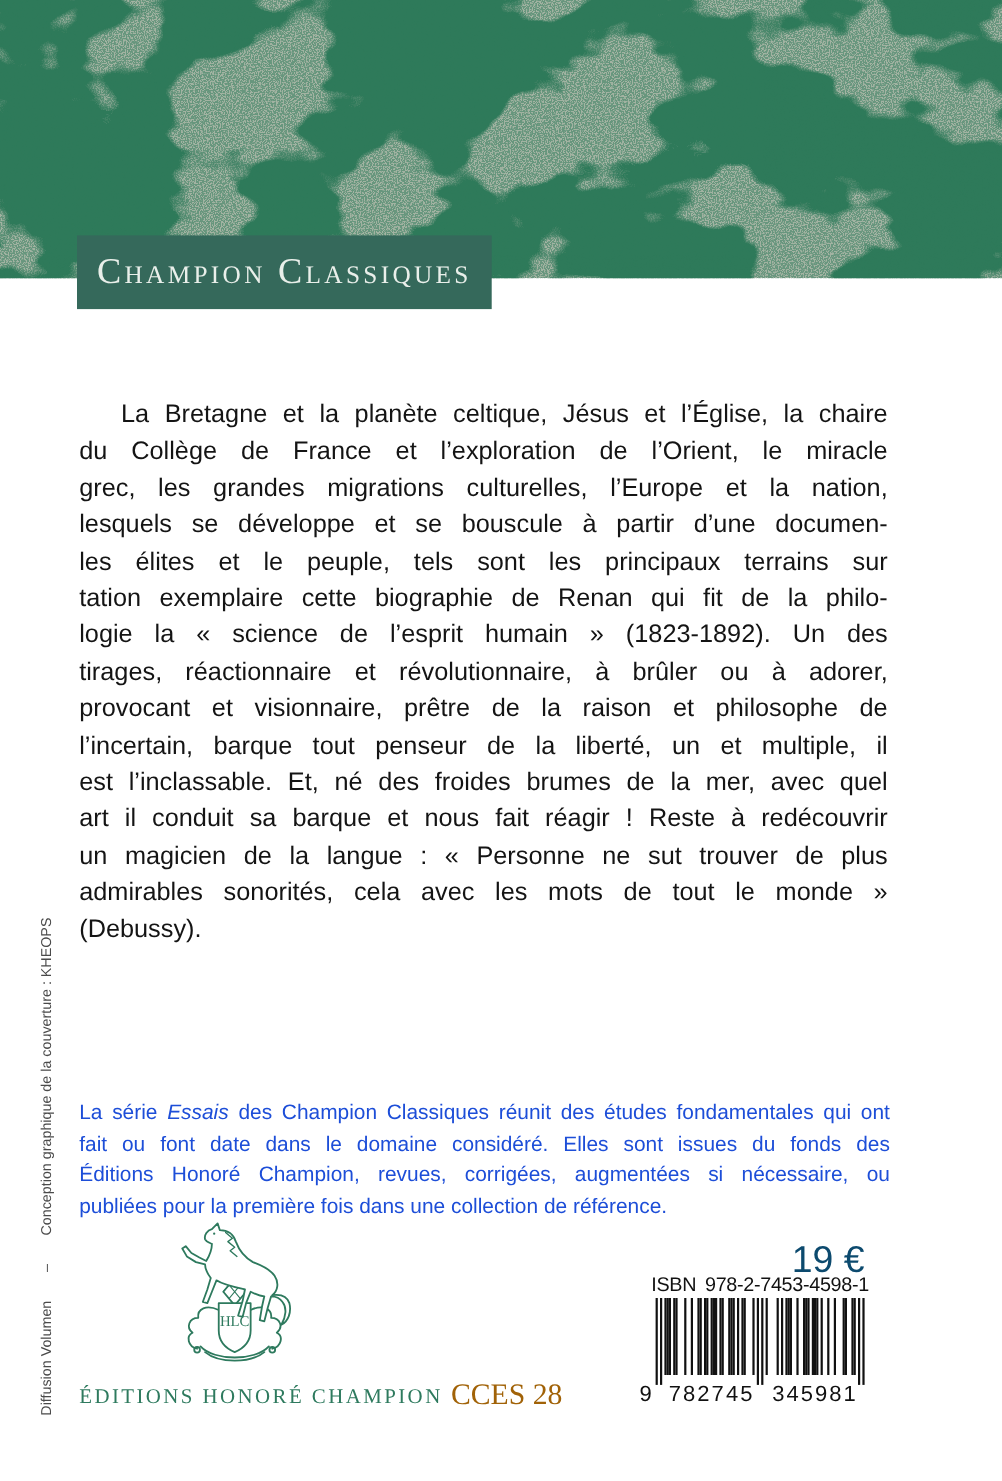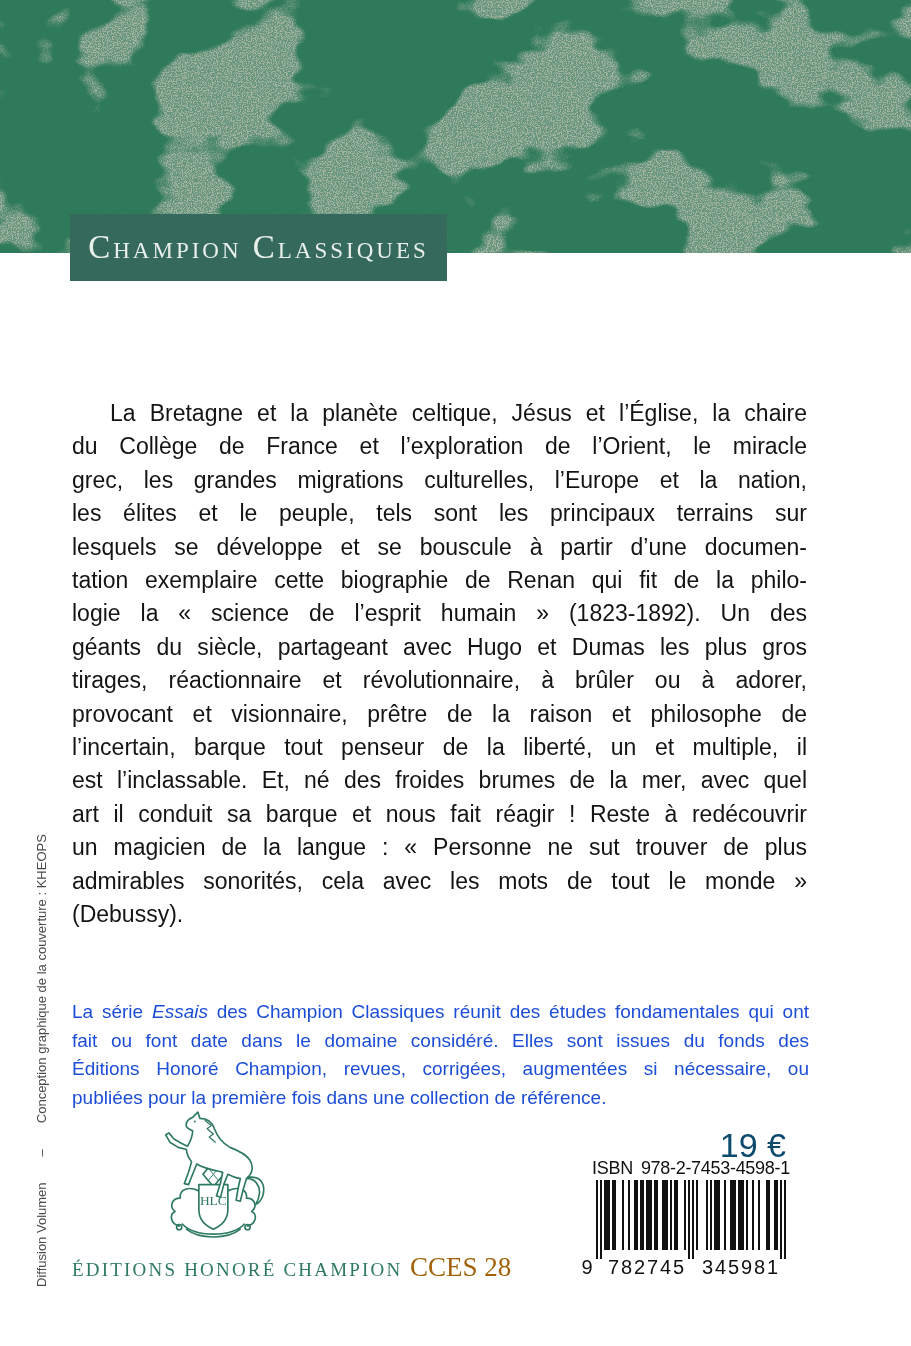--- a/index.html
+++ b/index.html
@@ -17,21 +17,21 @@
   .series-label{
     font-family:"Liberation Serif","DejaVu Serif",serif;
     font-variant:small-caps;font-size:33px;letter-spacing:3px;
     color:var(--label-text,#E9EFEA);line-height:1;white-space:nowrap;
   }
   
   .description{position:absolute;left:72px;top:360px;width:735px;
     font-size:23px;line-height:33.4px;color:#141414;}
   .jline{width:100%;text-align:justify;text-align-last:justify;text-justify:inter-word;white-space:nowrap;}
   .jline.last{text-align-last:left;}
-  .jline.first{padding-left:38px;width:697px;margin-top:37px;}
+  .jline.first{padding-left:38px;width:697px;}
   .jline .it{font-style:italic;}
   
   .series-note{position:absolute;left:72px;top:998px;width:737px;
     font-size:19px;line-height:28.6px;color:#1d4ed8;}
   
   .spine{
     position:absolute;left:30px;top:1287px;width:432px;height:22px;
     transform:rotate(-90deg);transform-origin:0 0;
     display:flex;align-items:center;gap:26px;
     font-size:13px;color:var(--credits-gray,#4A4A4A);white-space:nowrap;
@@ -83,25 +83,24 @@
     </svg>
     <div class="series-box">
       <span class="series-label">Champion Classiques</span>
     </div>
   </div>
 
   <div class="description">
       <div class="jline first"><span>La Bretagne et la planète celtique, Jésus et l’Église, la chaire</span></div>
       <div class="jline"><span>du Collège de France et l’exploration de l’Orient, le miracle</span></div>
       <div class="jline"><span>grec, les grandes migrations culturelles, l’Europe et la nation,</span></div>
+      <div class="jline"><span>lesquels se développe et se bouscule à partir d’une documen-</span></div>
       <div class="jline"><span>les élites et le peuple, tels sont les principaux terrains sur</span></div>
-      <div class="jline"><span>lesquels se développe et se bouscule à partir d’une documen-</span></div>
       <div class="jline"><span>tation exemplaire cette biographie de Renan qui fit de la philo-</span></div>
       <div class="jline"><span>logie la « science de l’esprit humain » (1823-1892). Un des</span></div>
-      <div class="jline"><span>géants du siècle, partageant avec Hugo et Dumas les plus gros</span></div>
       <div class="jline"><span>tirages, réactionnaire et révolutionnaire, à brûler ou à adorer,</span></div>
       <div class="jline"><span>provocant et visionnaire, prêtre de la raison et philosophe de</span></div>
       <div class="jline"><span>l’incertain, barque tout penseur de la liberté, un et multiple, il</span></div>
       <div class="jline"><span>est l’inclassable. Et, né des froides brumes de la mer, avec quel</span></div>
       <div class="jline"><span>art il conduit sa barque et nous fait réagir ! Reste à redécouvrir</span></div>
       <div class="jline"><span>un magicien de la langue : « Personne ne sut trouver de plus</span></div>
       <div class="jline"><span>admirables sonorités, cela avec les mots de tout le monde »</span></div>
       <div class="jline last"><span>(Debussy).</span></div>
     </div>
 

